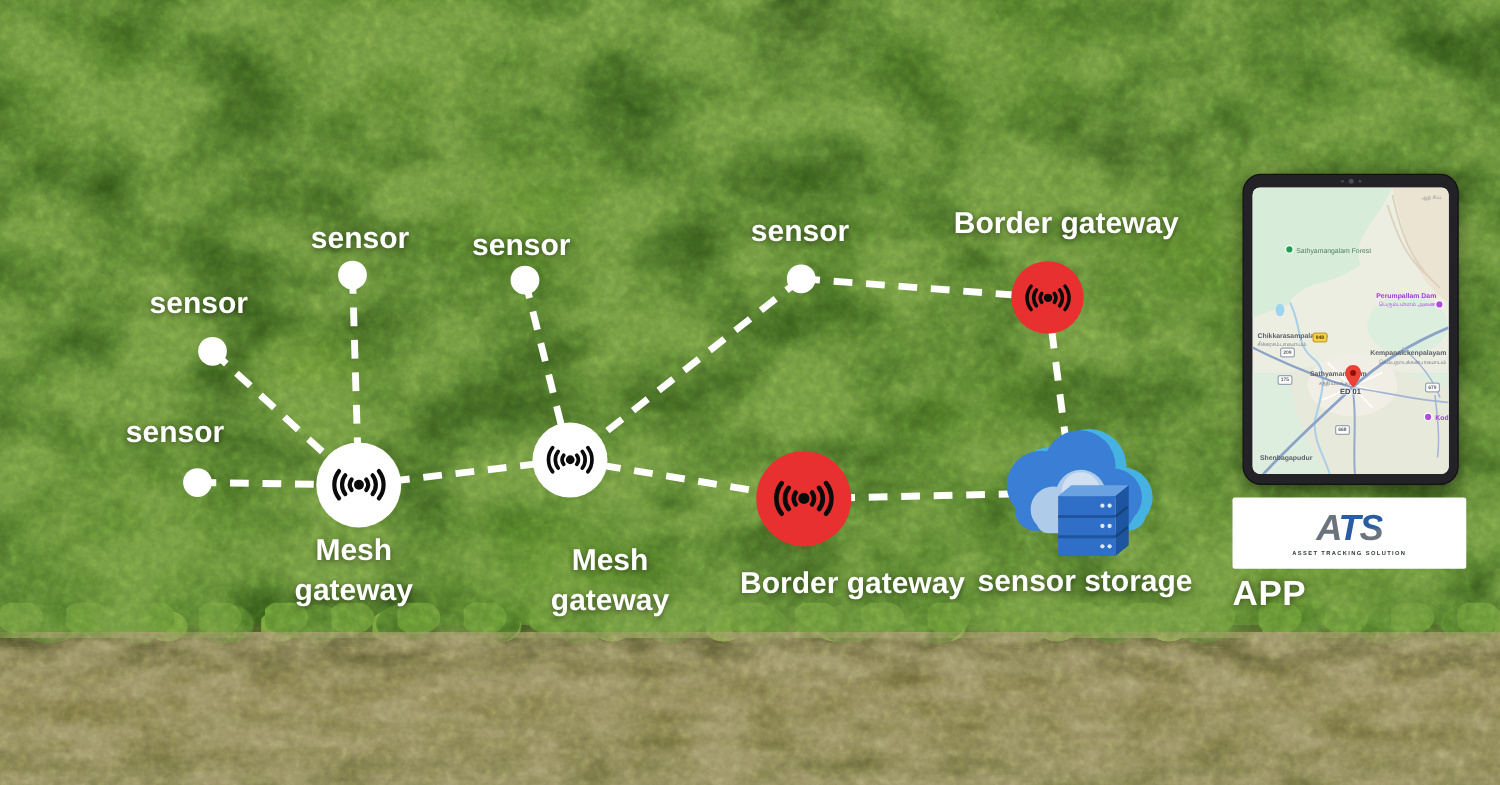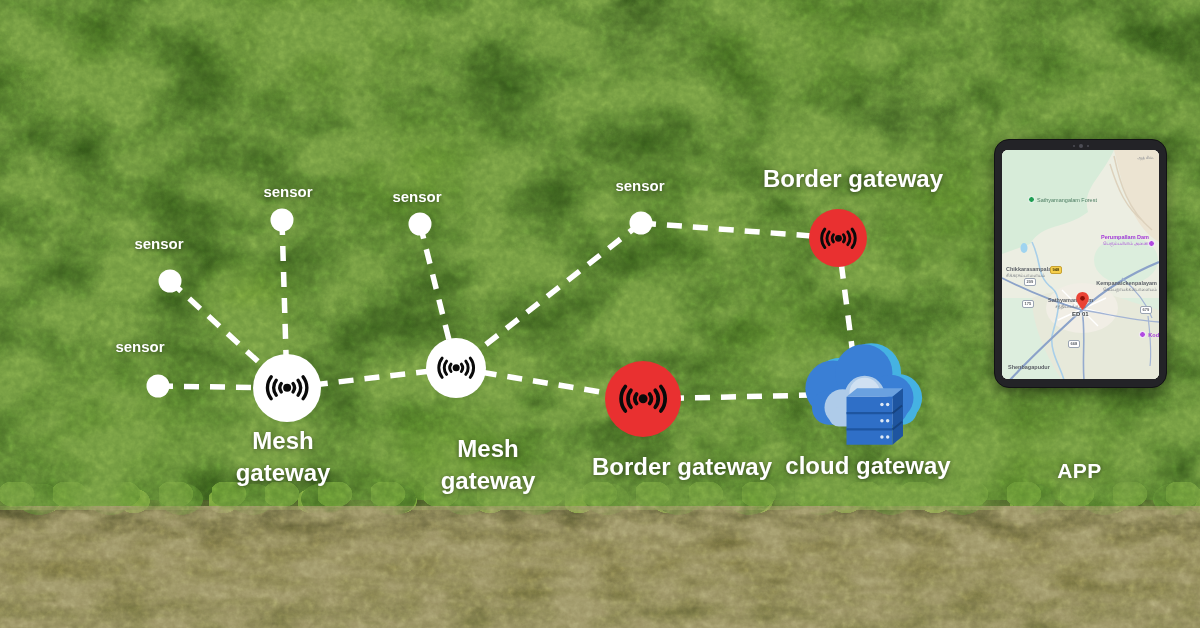--- a/index.html
+++ b/index.html
@@ -59,21 +59,21 @@
   .type-mesh  .disc { background:var(--mesh,#fff); color:#0a0a0a; }
   .type-border .disc{ background:var(--border,#e93030); color:#0a0a0a; }
   .bc-icon { width:74%; display:block; }
   .bc-icon path { fill:none; stroke:currentColor; stroke-width:8; stroke-linecap:round; }
 
   .node-label {
     position:absolute; left:50%; top:50%; width:max-content;
     white-space:pre-line; text-align:center; color:#fff; font-weight:700;
     text-shadow:0 1px 5px rgba(0,0,0,.5); line-height:1.32; font-size:24px;
   }
-  .type-sensor .node-label { font-size:15px; }
+  .type-sensor .node-label { font-size:24px; }
 
   .cloud-svg { width:134px; height:116px; display:block; margin:-58px 0 0 -67px; position:absolute; left:50%; top:50%; }
 
   
   .tablet {
     position:absolute; left:994px; top:139px; width:173px; height:249px;
     background:#232327; border:1px solid #121214; border-radius:15px;
     box-shadow:0 4px 14px rgba(0,0,0,.45); padding:10px 7px 8px 7px;
   }
   .bezel-dots { position:absolute; top:3px; left:0; width:100%; text-align:center; line-height:4px; }
@@ -99,22 +99,22 @@
 
   .ats-box { position:absolute; left:986px; top:398px; width:187px; height:57px;
              background:#fff; border-radius:2px; display:flex; flex-direction:column;
              align-items:center; justify-content:center; }
   .ats-logo { font-size:29px; font-weight:900; font-style:italic; letter-spacing:-1px; line-height:1; }
   .ats-logo .a { color:#6b737d; } .ats-logo .t { color:#2a5ca4; }
   .ats-logo .s { background:linear-gradient(#2a5ca4 45%, #6b737d 55%);
                  -webkit-background-clip:text; background-clip:text; color:#2a5ca4;
                  -webkit-text-fill-color:transparent; }
   .ats-tagline { font-size:4.6px; font-weight:700; letter-spacing:.24em; color:#34383d; margin-top:2px; }
-  .app-label { position:absolute; left:986px; top:459px; width:187px; text-align:center;
-               color:#fff; font-size:21px; font-weight:800; letter-spacing:.5px;
+  .app-label { position:absolute; left:986px; top:459px; width:187px; text-align:left;
+               color:#fff; font-size:28px; font-weight:800; letter-spacing:.5px;
                text-shadow:0 1px 5px rgba(0,0,0,.5); }
 </style>
 </head>
 <body>
 
 <div class="stage">
 
   <div class="forest"></div>
   <div class="grass"></div>
   <div class="treeline"></div>
@@ -263,21 +263,21 @@
       <line x1="106" y1="97" x2="116" y2="89" stroke="#16437f" stroke-width="2"></line>
       <g fill="#dfe9f5">
         <circle cx="95" cy="71" r="1.8"></circle>
           <circle cx="101" cy="71" r="1.8"></circle>
         <circle cx="95" cy="88" r="1.8"></circle>
           <circle cx="101" cy="88" r="1.8"></circle>
         <circle cx="95" cy="105" r="1.8"></circle>
           <circle cx="101" cy="105" r="1.8"></circle>
       </g>
     </svg>
-    <span class="node-label" style="transform: translate(calc(-50% + 10px), calc(-50% + 72px));">cloud gateway</span>
+    <span class="node-label" style="transform: translate(calc(-50% + 10px), calc(-50% + 72px));">sensor storage</span>
   </div>
 
   <div class="tablet">
     <div class="bezel-dots"><i class="sm"></i><i class="lg"></i><i class="sm"></i></div>
     <div class="screen">
       <svg class="map-base" width="157" height="230" viewBox="0 0 157 230">
         <rect width="157" height="230" fill="#eceee2"></rect>
         <path d="M0 0 H112 C98 30 80 38 86 62 C62 80 42 72 28 94 L0 104 Z" fill="#d7ecd9"></path>
         <path d="M112 0 H157 V92 C130 76 122 42 112 0 Z" fill="#ece4d2"></path>
         <path d="M112 6 C118 34 126 60 150 80 M108 14 C116 40 124 58 142 72" stroke="#ddd2bd" stroke-width="1.5" fill="none"></path>
@@ -332,15 +332,19 @@
       <div class="marker-label" style="left:70px; top:161px;">ED 01</div>
 
       <span class="badge yellow" style="left:48px; top:116px;">948</span>
       <span class="badge white" style="left:22px; top:128px;">209</span>
       <span class="badge white" style="left:20px; top:150px;">175</span>
       <span class="badge white" style="left:66px; top:190px;">668</span>
       <span class="badge white" style="left:138px; top:156px;">679</span>
     </div>
   </div>
 
+  <div class="ats-box">
+    <div class="ats-logo"><span class="a">A</span><span class="t">T</span><span class="s">S</span></div>
+    <div class="ats-tagline">ASSET TRACKING SOLUTION</div>
+  </div>
   <div class="app-label">APP</div>
 
 </div>
 
 </body></html>

